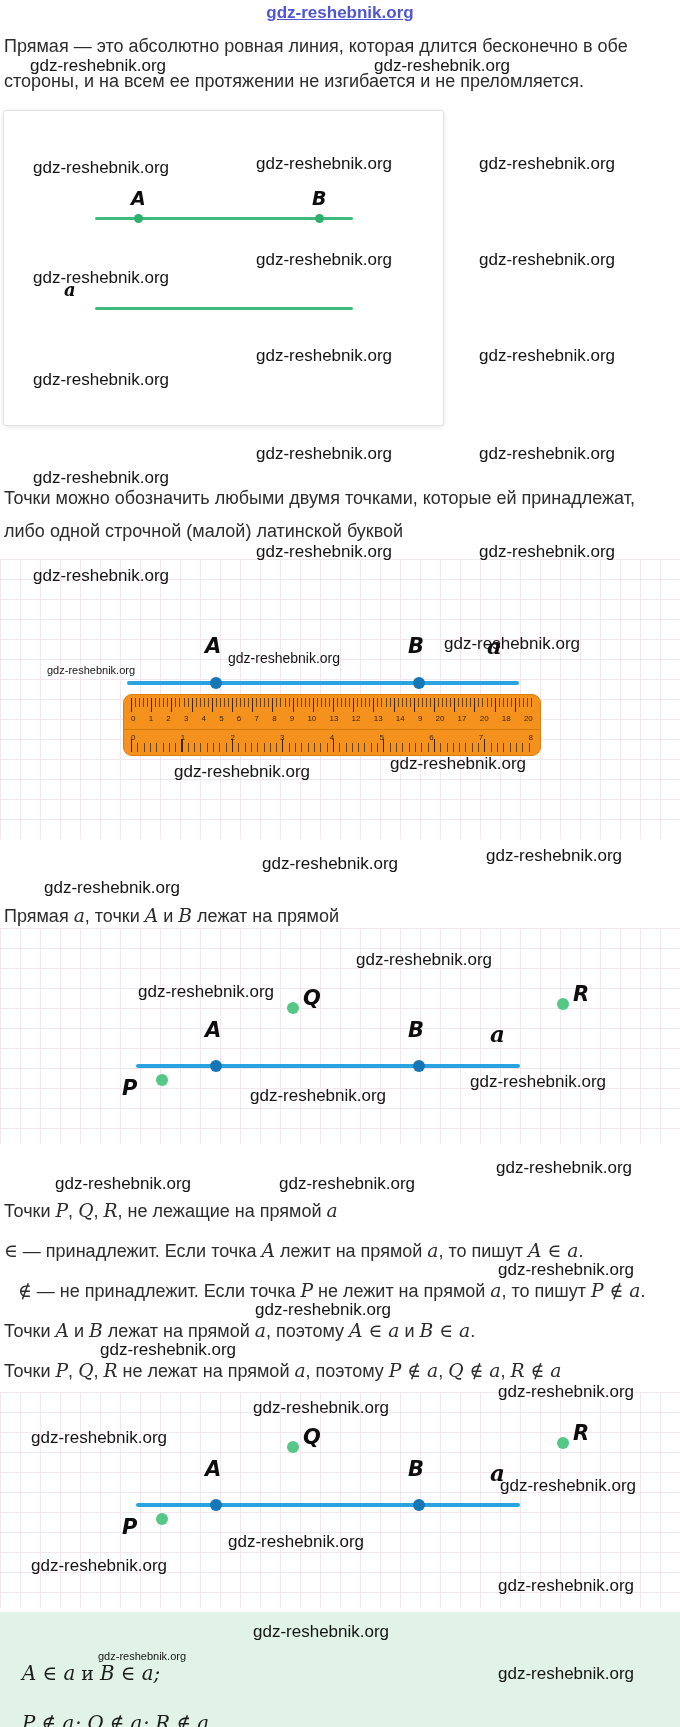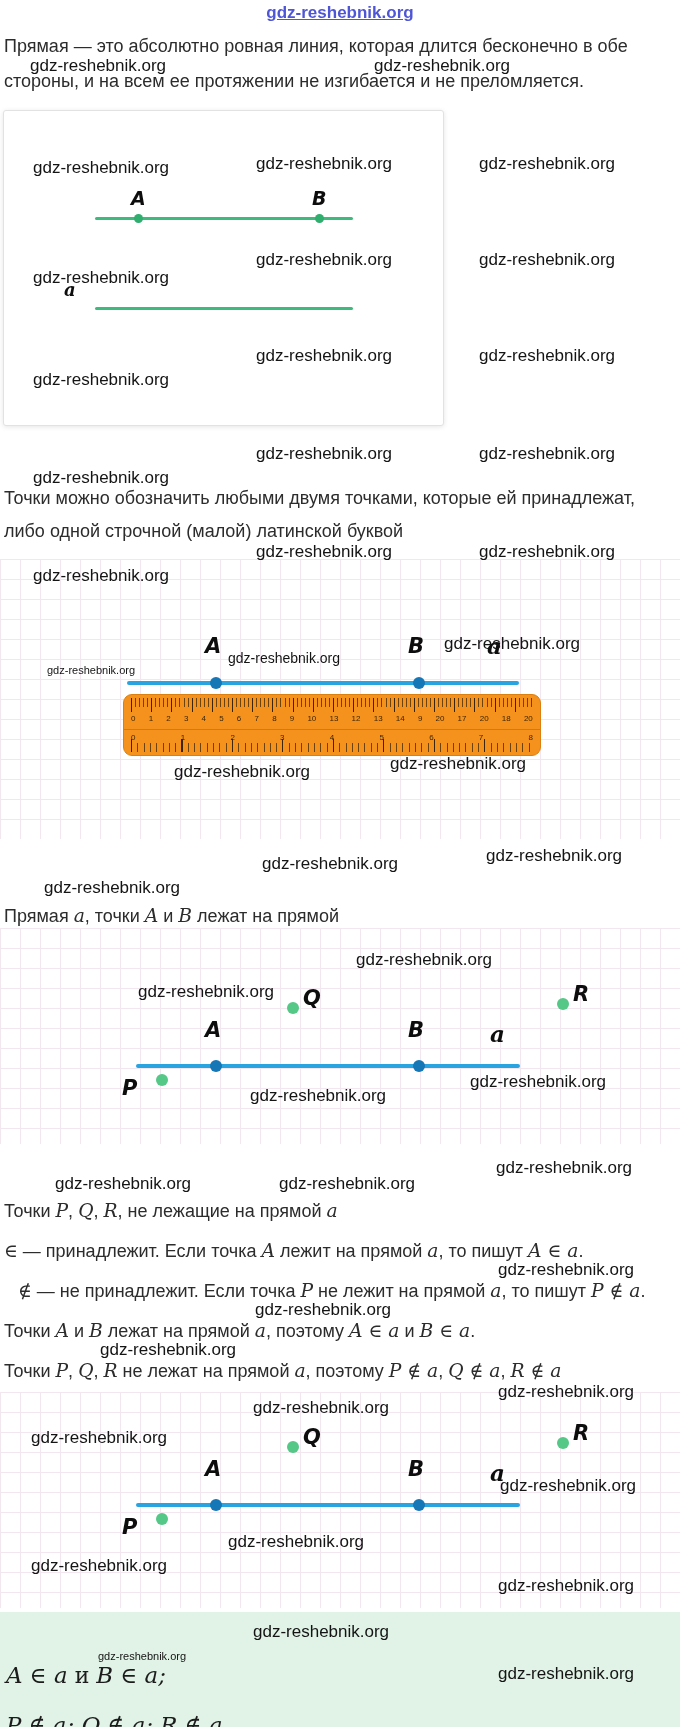--- a/index.html
+++ b/index.html
@@ -48,21 +48,21 @@
   .ruler .midline { position:absolute; top:34px; left:0; right:0; height:1px; background:#d27a0a; }
   .ruler .nums { position:absolute; left:7px; right:7px; display:flex; justify-content:space-between;
     font-size:8px; color:#3c2503; }
   .ruler .nums.cm { top:19px; }
   .ruler .nums.inch { bottom:13px; }
   .ruler .ticks-bot { position:absolute; bottom:3px; left:7px; right:7px; height:9px;
     background:repeating-linear-gradient(90deg,#6b430b 0 1px, transparent 1px 6.31px); }
   .ruler .ticks-bot-major { position:absolute; bottom:3px; left:7px; right:7px; height:13px;
     background:repeating-linear-gradient(90deg,#3c2503 0 1px, transparent 1px 50.5px); }
   .greenbox { position:absolute; left:0; top:1612px; width:680px; height:115px; background:#e0f3e6; }
-  .summary-line { position:absolute; font-family:"DejaVu Serif", serif; font-size:22px; color:#1c1c1c; white-space:nowrap; }
+  .summary-line { position:absolute; font-family:"DejaVu Serif", serif; font-size:19px; color:#1c1c1c; white-space:nowrap;margin-left:16px; }
 </style>
 </head>
 <body>
 
 <a class="header-link" href="#">gdz-reshebnik.org</a>
 
 <div class="text-line" style="left:4px;top:36px">Прямая — это абсолютно ровная линия, которая длится бесконечно в обе</div>
 <div class="text-line" style="left:4px;top:71px">стороны, и на всем ее протяжении не изгибается и не преломляется.</div>
 
 <div class="card">

